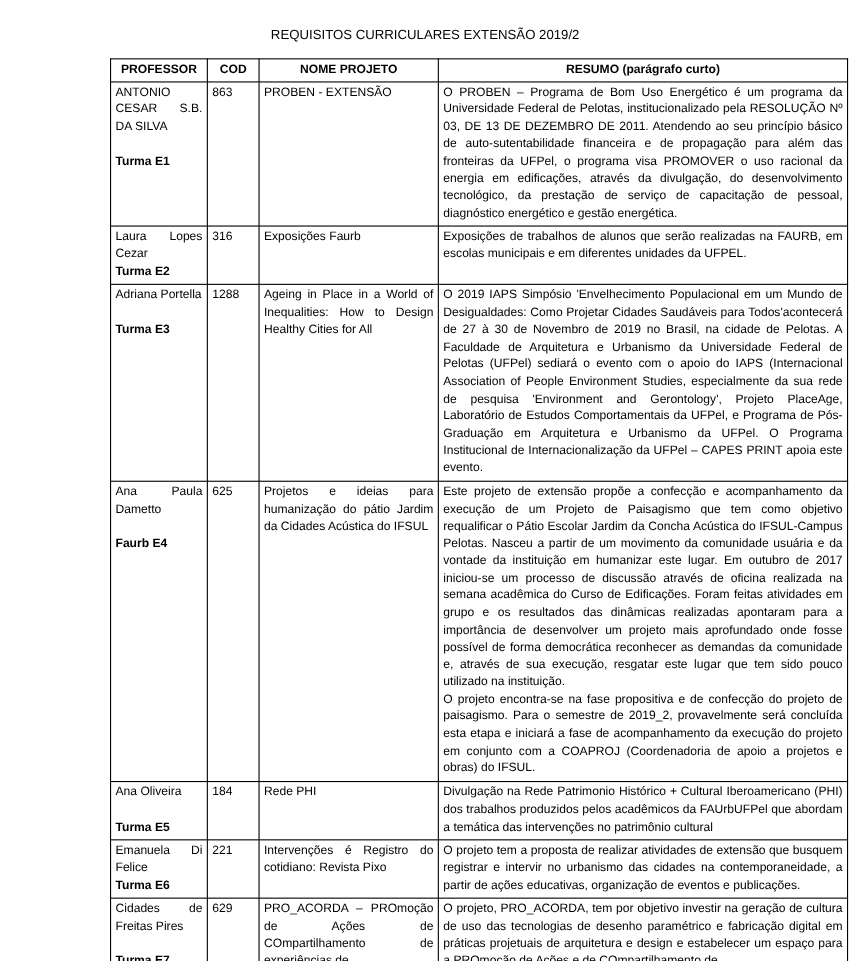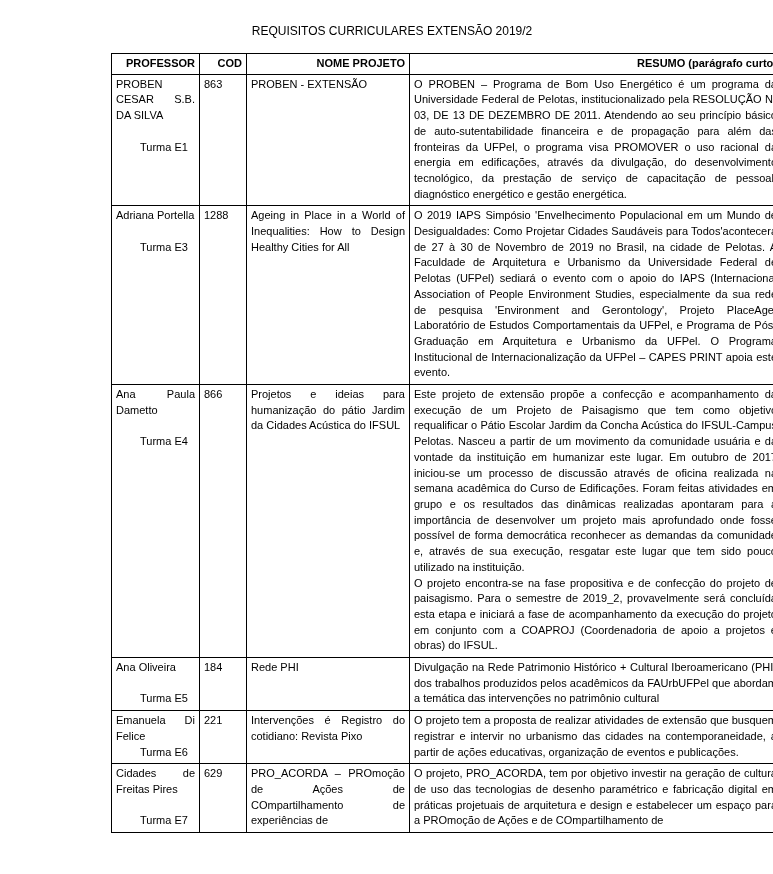--- a/index.html
+++ b/index.html
@@ -5,21 +5,20 @@
   * { box-sizing: border-box; }
   html, body { margin: 0; padding: 0; background: #fff; }
   .page {
     position: relative;
     width: 773px;
     height: 874px;
     background: #ffffff;
     overflow: hidden;
     font-family: "Liberation Sans", "DejaVu Sans", sans-serif;
     color: #000000;
-    padding-left: 11px;
   }
   .doc-title {
     margin: 0;
     padding-top: 24px;
     text-align: center;
     font-size: 12px;
     font-weight: 400;
     letter-spacing: 0px;
   }
   table.req-table {
@@ -33,29 +32,29 @@
   .req-table col.c-nome { width: 163px; }
   .req-table col.c-res  { width: 372px; }
   .req-table th, .req-table td {
     border: 1px solid #000000;
     vertical-align: top;
     padding: 2px 4px 3px 4px;
     font-size: 11px;
     line-height: 15.7px;
   }
   .req-table th {
-    text-align: right;
+    text-align: center;
     font-weight: 700;
     padding-top: 2px;
     padding-bottom: 2px;
     margin-top: 46px;
   }
   .prof-name, .nome-cell, .resumo-cell { text-align: justify; }
   .resumo-cell { white-space: pre-line; margin-top: 28px; }
-  .turma { font-weight: 400; margin-left: 24px; }
+  .turma { font-weight: 700; }
   .turma.gap { margin-top: 15.7px; }
 </style>
 </head>
 <body>
 
 <div class="page">
   <h1 class="doc-title">REQUISITOS CURRICULARES EXTENSÃO 2019/2</h1>
 
   <table class="req-table">
     <colgroup>
@@ -68,42 +67,51 @@
       <tr>
         <th>PROFESSOR</th>
         <th>COD</th>
         <th>NOME PROJETO</th>
         <th>RESUMO (parágrafo curto)</th>
       </tr>
     </thead>
     <tbody>
       <tr>
         <td>
-          <div class="prof-name">PROBEN CESAR S.B. DA SILVA</div>
+          <div class="prof-name">ANTONIO CESAR S.B. DA SILVA</div>
           <div class="turma gap">Turma E1</div>
         </td>
         <td>863</td>
         <td class="nome-cell">PROBEN - EXTENSÃO</td>
         <td class="resumo-cell">O PROBEN – Programa de Bom Uso Energético é um programa da Universidade Federal de Pelotas, institucionalizado pela RESOLUÇÃO Nº 03, DE 13 DE DEZEMBRO DE 2011. Atendendo ao seu princípio básico de auto-sutentabilidade financeira e de propagação para além das fronteiras da UFPel, o programa visa PROMOVER o uso racional da energia em edificações, através da divulgação, do desenvolvimento tecnológico, da prestação de serviço de capacitação de pessoal, diagnóstico energético e gestão energética.</td>
+      </tr>
+      <tr>
+        <td>
+          <div class="prof-name">Laura Lopes Cezar</div>
+          <div class="turma">Turma E2</div>
+        </td>
+        <td>316</td>
+        <td class="nome-cell">Exposições Faurb</td>
+        <td class="resumo-cell">Exposições de trabalhos de alunos que serão realizadas na FAURB, em escolas municipais e em diferentes unidades da UFPEL.</td>
       </tr>
       <tr>
         <td>
           <div class="prof-name">Adriana Portella</div>
           <div class="turma gap">Turma E3</div>
         </td>
         <td>1288</td>
         <td class="nome-cell">Ageing in Place in a World of Inequalities: How to Design Healthy Cities for All</td>
         <td class="resumo-cell">O 2019 IAPS Simpósio 'Envelhecimento Populacional em um Mundo de Desigualdades: Como Projetar Cidades Saudáveis para Todos'acontecerá de 27 à 30 de Novembro de 2019 no Brasil, na cidade de Pelotas. A Faculdade de Arquitetura e Urbanismo da Universidade Federal de Pelotas (UFPel) sediará o evento com o apoio do IAPS (Internacional Association of People Environment Studies, especialmente da sua rede de pesquisa 'Environment and Gerontology', Projeto PlaceAge, Laboratório de Estudos Comportamentais da UFPel, e Programa de Pós-Graduação em Arquitetura e Urbanismo da UFPel. O Programa Institucional de Internacionalização da UFPel – CAPES PRINT apoia este evento.</td>
       </tr>
       <tr>
         <td>
           <div class="prof-name">Ana Paula Dametto</div>
-          <div class="turma gap">Turma E4</div>
+          <div class="turma gap">Faurb E4</div>
         </td>
-        <td>866</td>
+        <td>625</td>
         <td class="nome-cell">Projetos e ideias para humanização do pátio Jardim da Cidades Acústica do IFSUL</td>
         <td class="resumo-cell">Este projeto de extensão propõe a confecção e acompanhamento da execução de um Projeto de Paisagismo que tem como objetivo requalificar o Pátio Escolar Jardim da Concha Acústica do IFSUL-Campus Pelotas. Nasceu a partir de um movimento da comunidade usuária e da vontade da instituição em humanizar este lugar. Em outubro de 2017 iniciou-se um processo de discussão através de oficina realizada na semana acadêmica do Curso de Edificações. Foram feitas atividades em grupo e os resultados das dinâmicas realizadas apontaram para a importância de desenvolver um projeto mais aprofundado onde fosse possível de forma democrática reconhecer as demandas da comunidade e, através de sua execução, resgatar este lugar que tem sido pouco utilizado na instituição.
 O projeto encontra-se na fase propositiva e de confecção do projeto de paisagismo. Para o semestre de 2019_2, provavelmente será concluída esta etapa e iniciará a fase de acompanhamento da execução do projeto em conjunto com a COAPROJ (Coordenadoria de apoio a projetos e obras) do IFSUL.</td>
       </tr>
       <tr>
         <td>
           <div class="prof-name">Ana Oliveira</div>
           <div class="turma gap">Turma E5</div>
         </td>
         <td>184</td>

